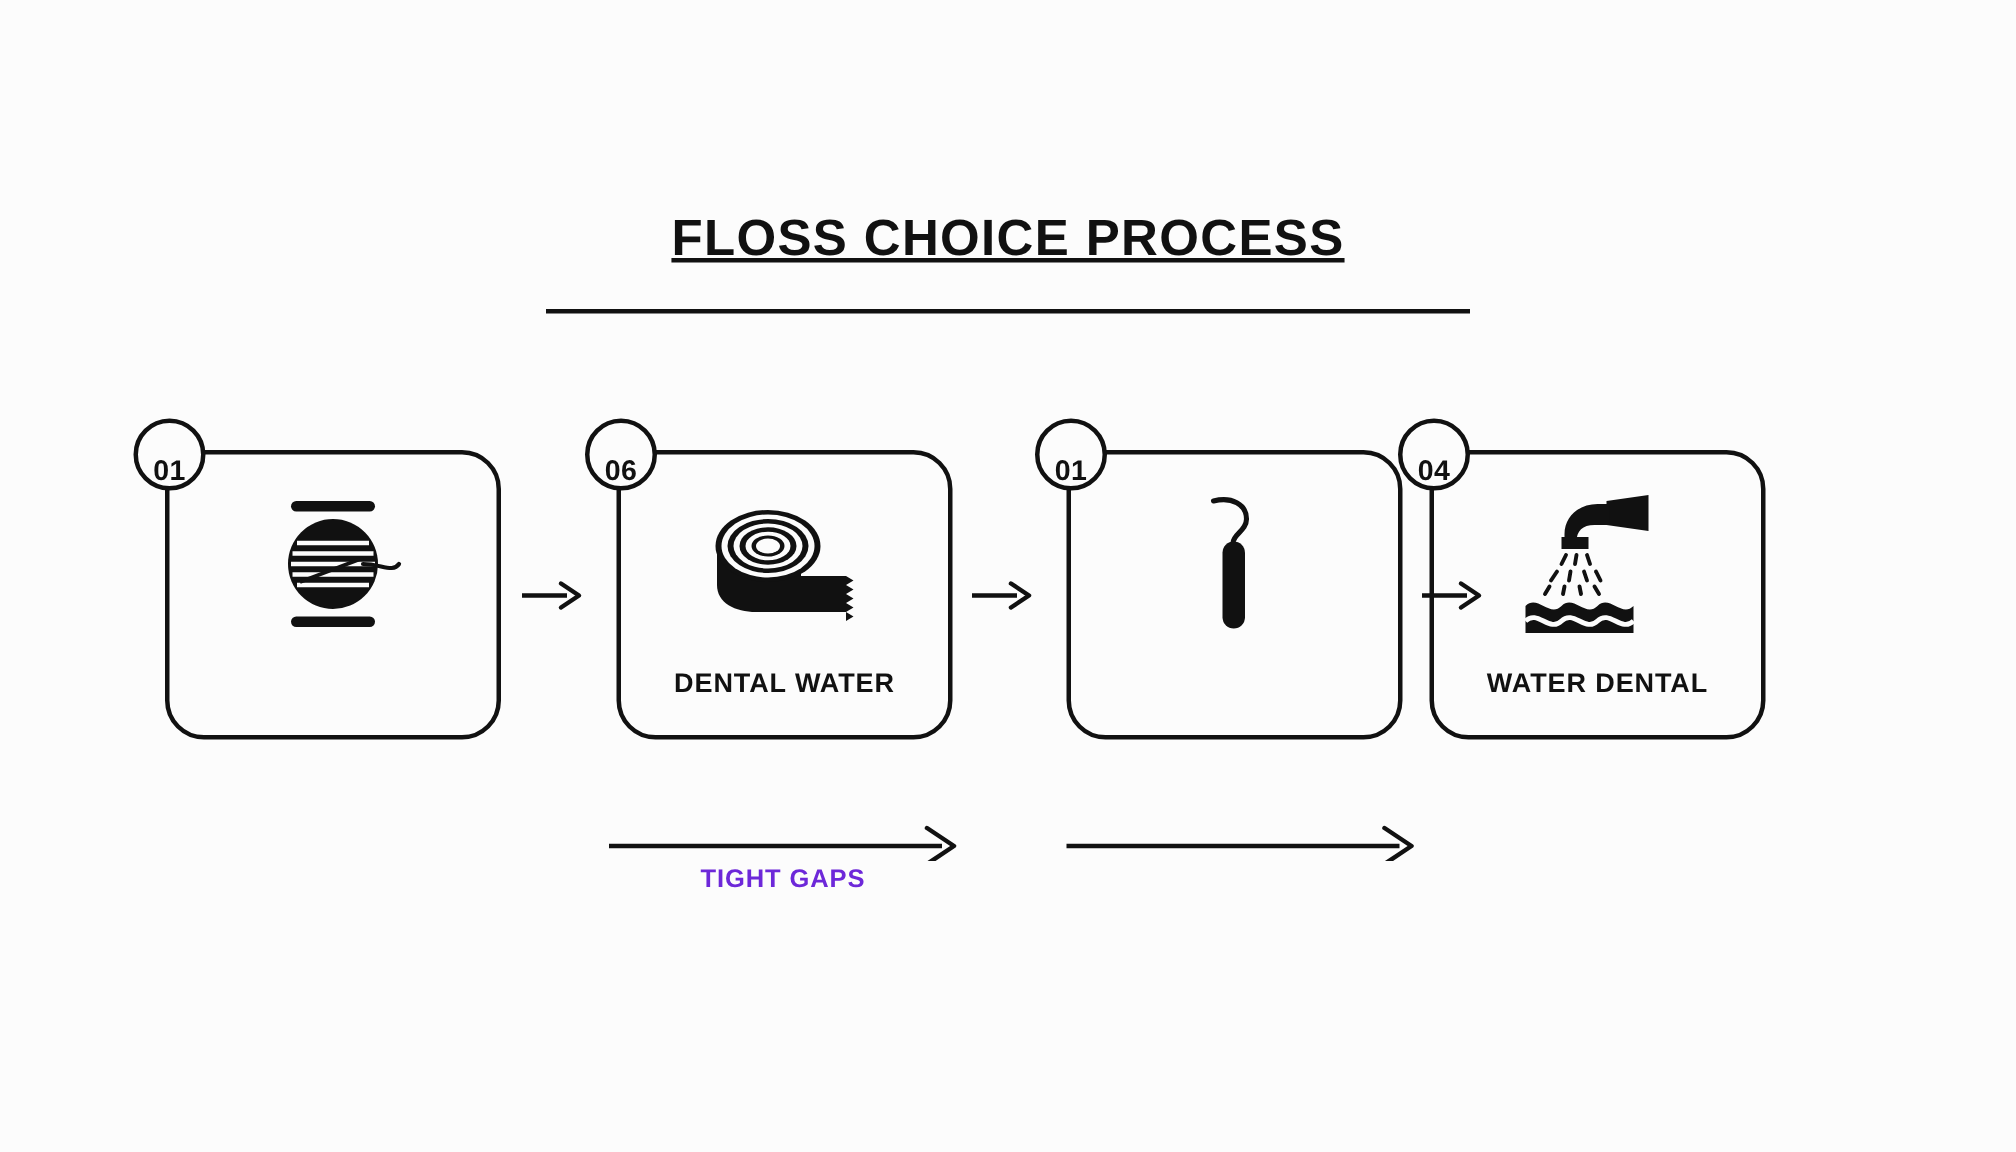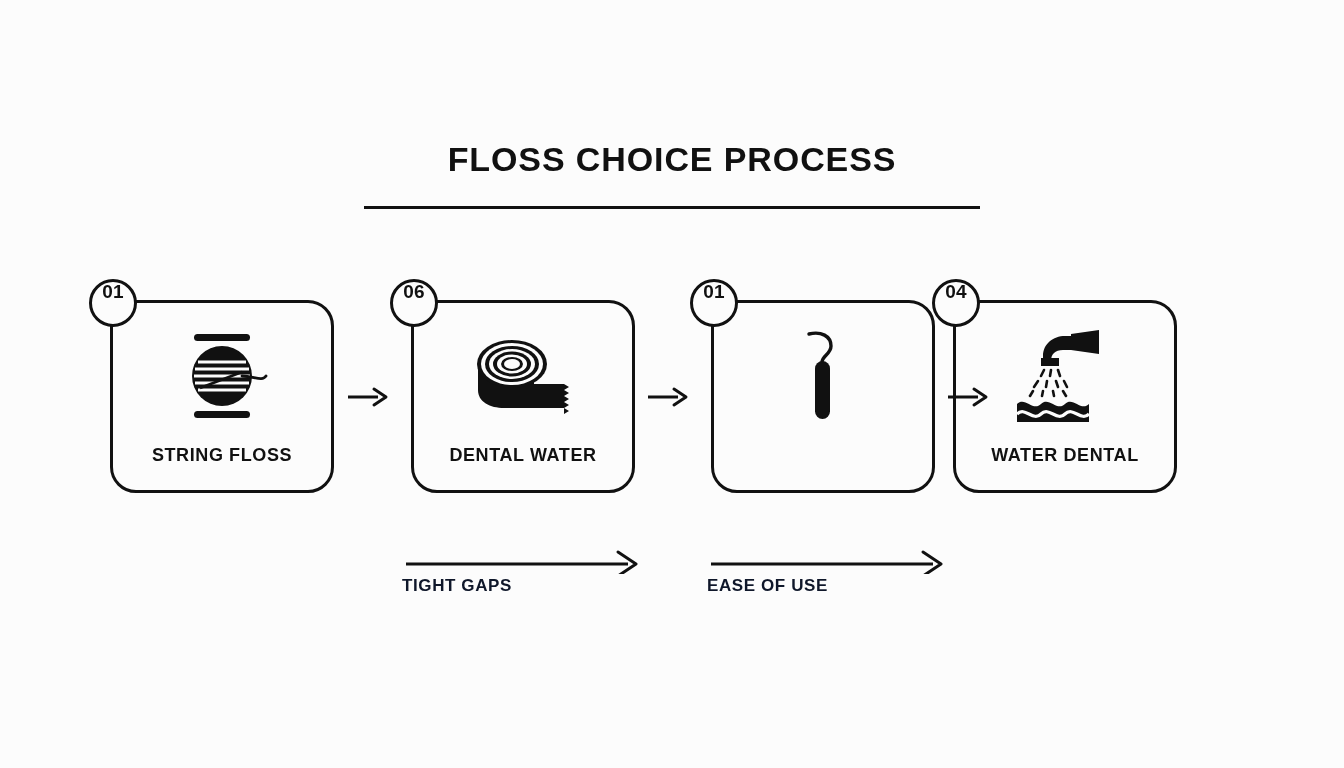--- a/index.html
+++ b/index.html
@@ -16,20 +16,21 @@
     position: relative;
   }
 
   
   #title-block {
     position: absolute;
     left: 0;
     top: 138px;
     width: 1344px;
     text-align: center;
+    text-decoration: underline;
   }
   #page-title {
     font-size: 34px;
     font-weight: bold;
     letter-spacing: 0.9px;
     color: #111111;
     line-height: 42px;
     white-space: nowrap;
   }
   #title-rule {
@@ -68,21 +69,21 @@
     position: absolute;
     left: -24px;
     top: -24px;
     width: 48px;
     height: 48px;
     border: 3px solid #111111;
     border-radius: 50%;
     background: #fcfcfc;
     box-sizing: border-box;
     display: flex;
-    align-items: flex-start;
+    align-items: flex-end;
     justify-content: center;
     z-index: 4;
   }
   .step-badge span {
     font-size: 19px;
     font-weight: bold;
     letter-spacing: 0.3px;
     line-height: 1;
     color: #111111;
   }
@@ -138,24 +139,25 @@
   }
   #annotation-1 { left: 402px; }
   #annotation-2 { left: 707px; }
   .annotation-arrow {
     width: 240px;
     height: 26px;
     display: block;
   }
   .annotation-label {
     margin-top: 2px;
+    text-align: center;
     font-size: 17px;
     font-weight: bold;
     letter-spacing: 0.6px;
-    color: #0f172a;
+    color: #6d28d9;
     white-space: nowrap;
   }
 </style>
 </head>
 <body>
 
 <div id="title-block">
   <div id="page-title">FLOSS CHOICE PROCESS</div>
 </div>
 <div id="title-rule"></div>
@@ -181,21 +183,20 @@
           <line x1="24" y1="44" x2="80" y2="44"></line>
           <line x1="25" y1="51" x2="79" y2="51"></line>
           <line x1="28" y1="58" x2="76" y2="58"></line>
         </g>
 
         <line x1="30" y1="56" x2="72" y2="40" stroke="#111111" stroke-width="2.6"></line>
 
         <path d="M72,44 C84,44 92,50 96,44" fill="none" stroke="#111111" stroke-width="2.8" stroke-linecap="round"></path>
       </svg>
     </div>
-    <div class="card-label">STRING FLOSS</div>
   </div>
 
   <div class="step-card" id="card-2">
     <div class="step-badge">
       <span>06</span>
     </div>
     <div class="card-icon">
       <svg width="110" height="84" viewBox="0 0 110 84">
 
         <path d="M10,28 L10,56 C10,68 22,74 36,74 L36,44 Z" fill="#111111"></path>
@@ -300,15 +301,14 @@
       <path d="M216,4 L234,16 L216,28" fill="none" stroke="#111111" stroke-width="3" stroke-linecap="round" stroke-linejoin="round"></path>
     </svg>
     <div class="annotation-label">TIGHT GAPS</div>
   </div>
 
   <div class="annotation" id="annotation-2">
     <svg class="annotation-arrow" viewBox="0 0 240 26">
       <line x1="4" y1="16" x2="226" y2="16" stroke="#111111" stroke-width="3"></line>
       <path d="M216,4 L234,16 L216,28" fill="none" stroke="#111111" stroke-width="3" stroke-linecap="round" stroke-linejoin="round"></path>
     </svg>
-    <div class="annotation-label">EASE OF USE</div>
   </div>
 </div>
 
 </body></html>

